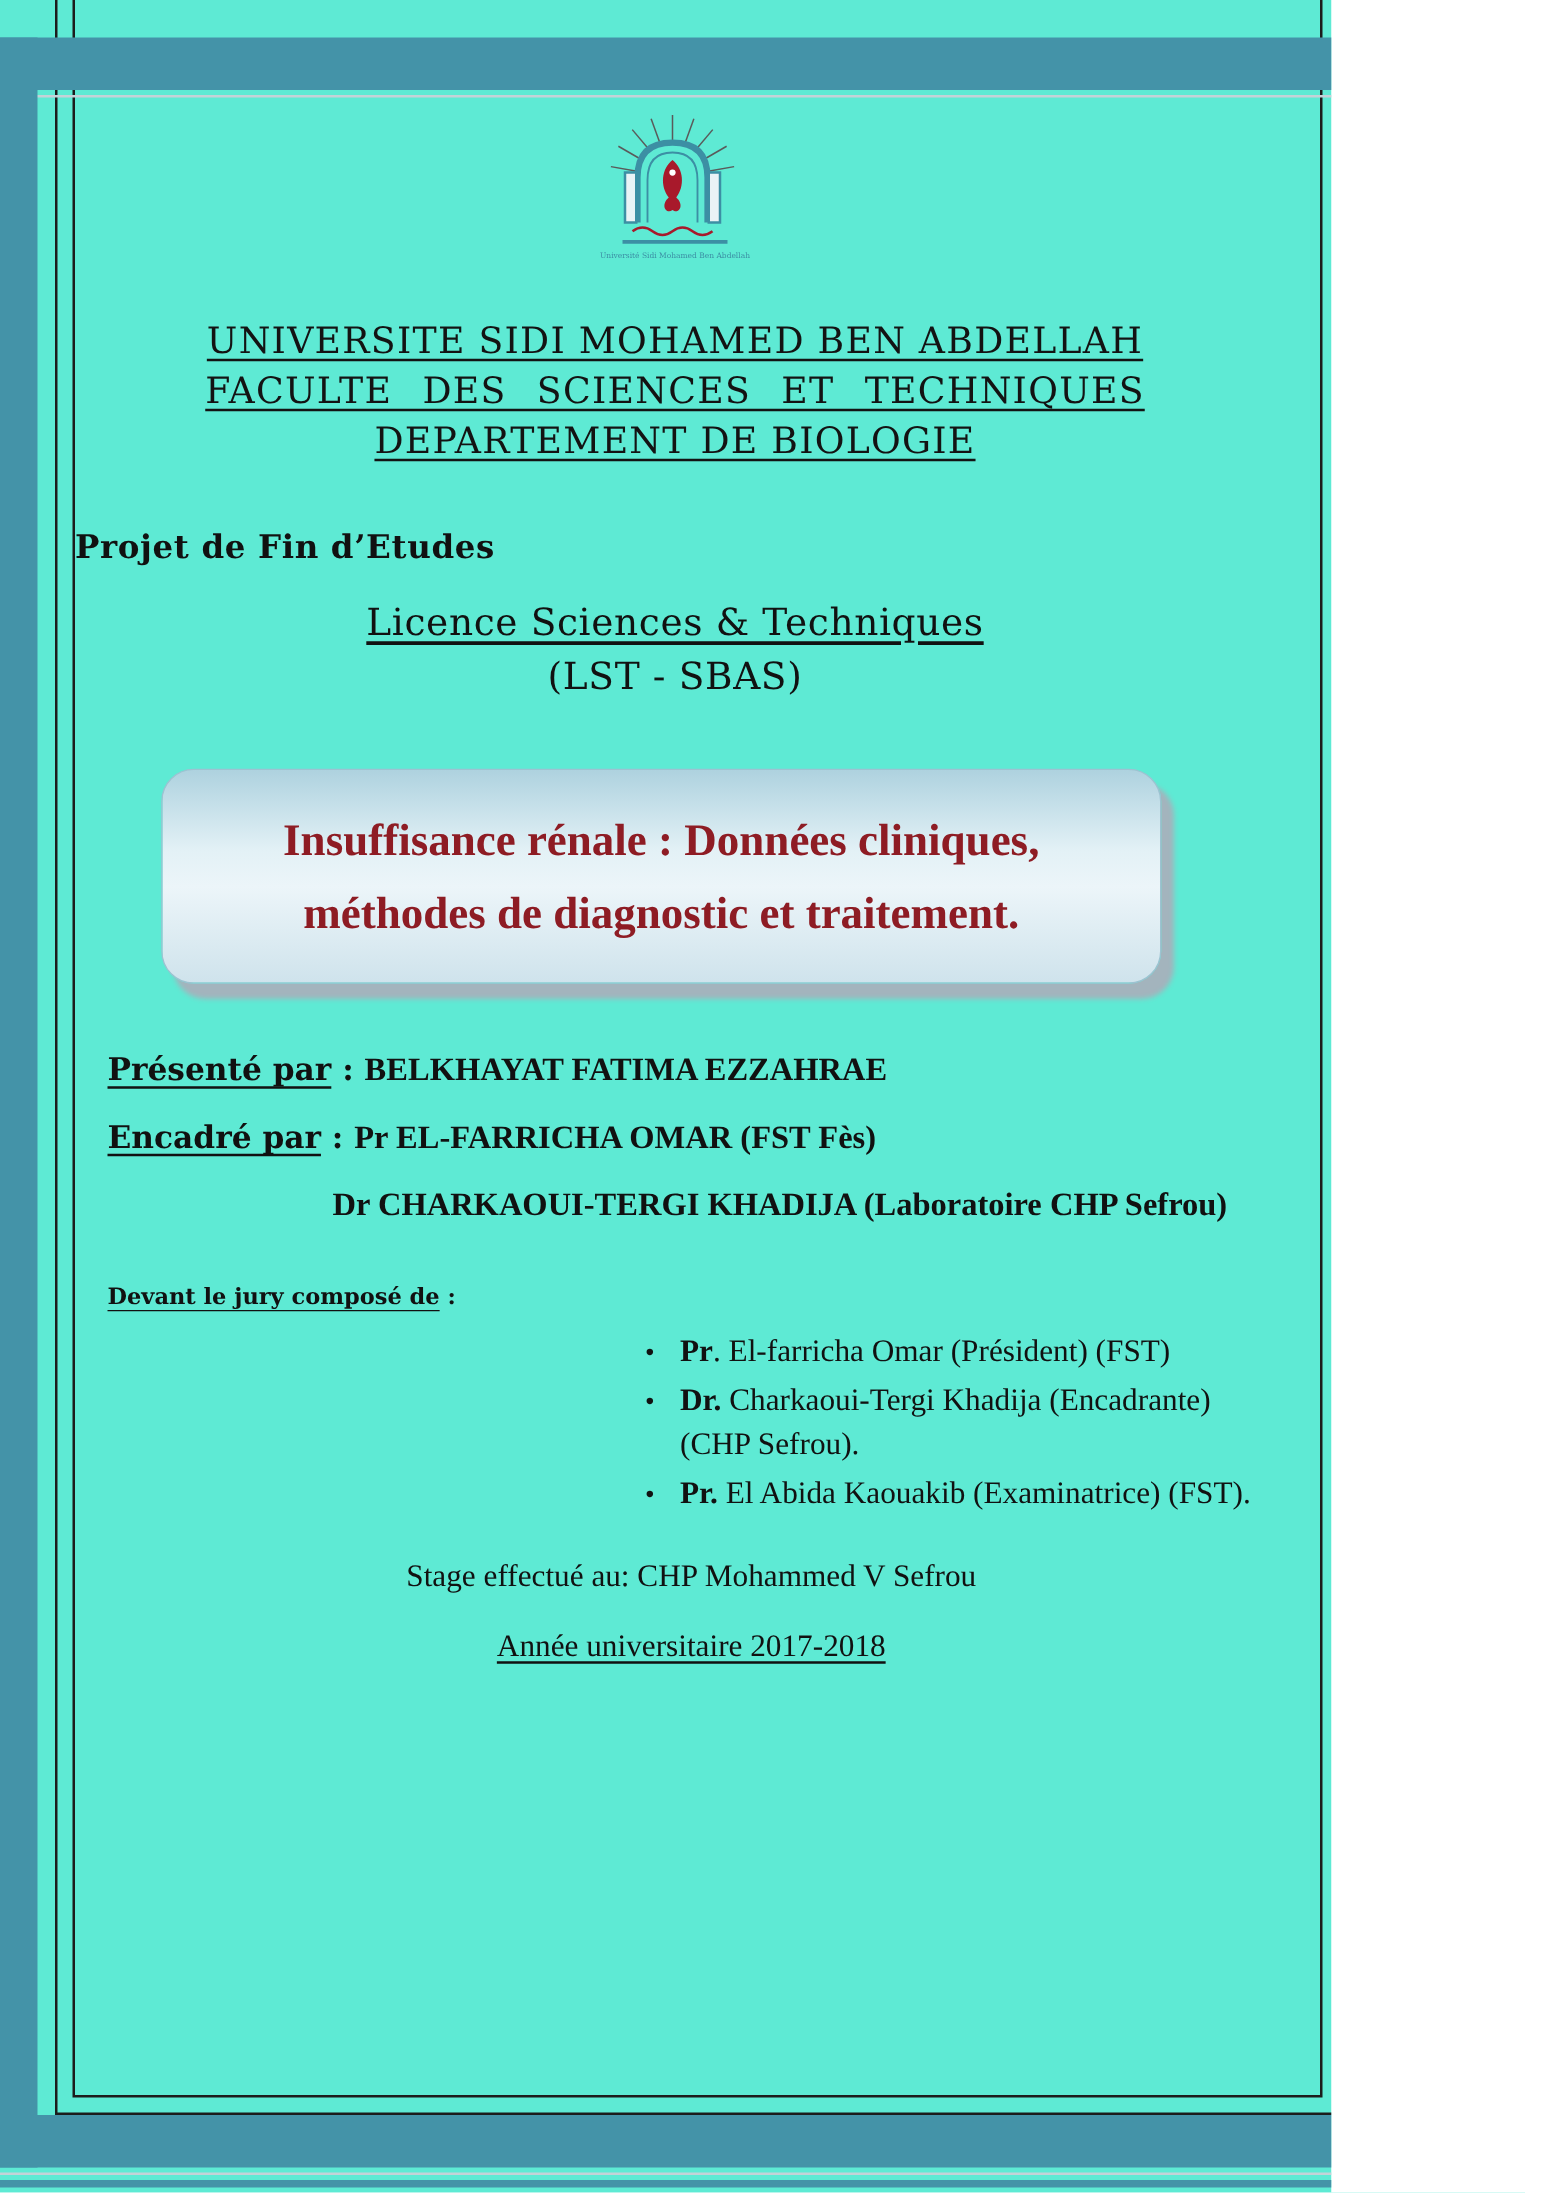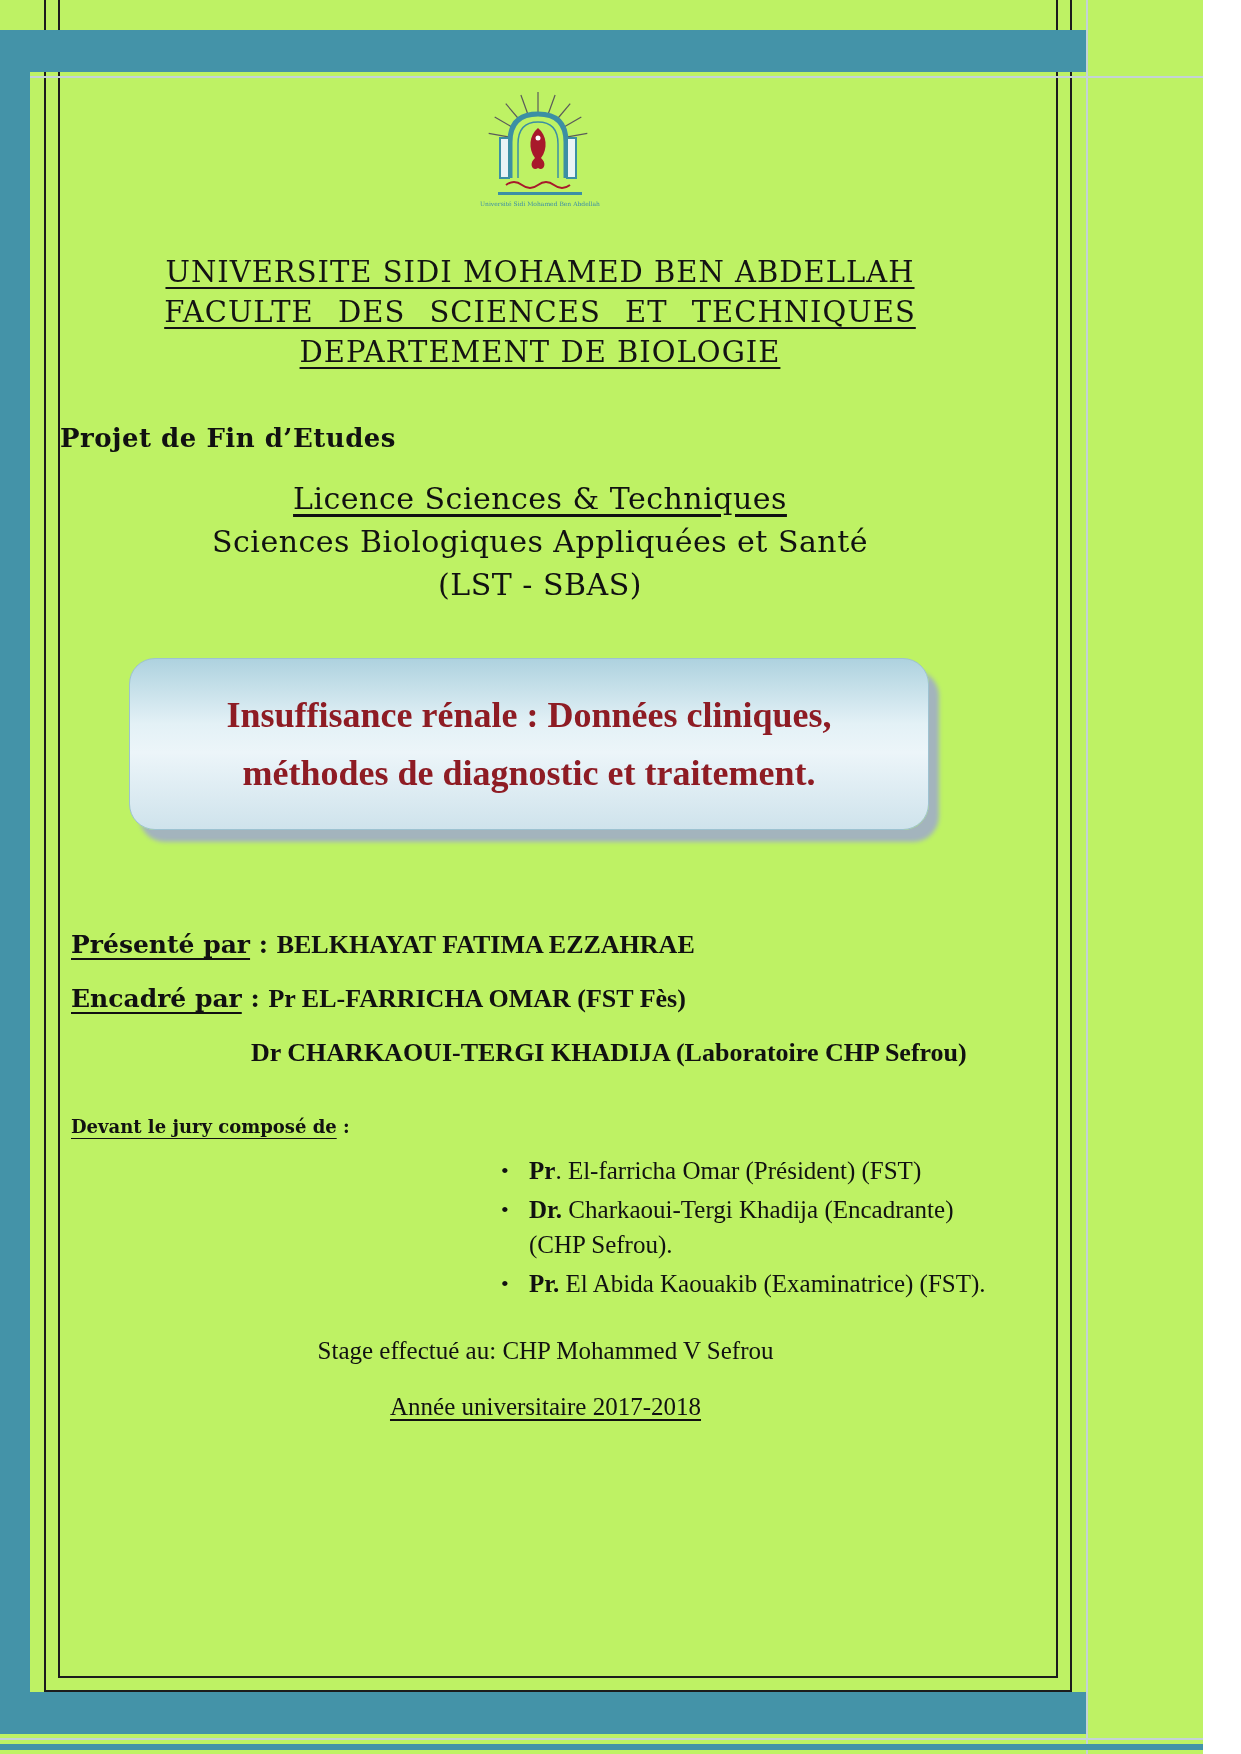--- a/index.html
+++ b/index.html
@@ -1,19 +1,19 @@
 <!DOCTYPE html>
 <html><head>
 <meta charset="utf-8">
 <style>
   * { margin:0; padding:0; box-sizing:border-box; }
   html,body { background:#ffffff; }
   .page {
-    position:relative; width:1203px; height:1754px;
-    background:#bef264; overflow:hidden;
+    position:relative; width:1065px; height:1754px;
+    background:#5eead4; overflow:hidden;
     font-family:"DejaVu Serif", serif; color:#111;
   }
   
   .frame-outer {
     position:absolute; left:44px; top:-30px; width:1028px; height:1722px;
     border:2px solid #1c1c1c;
   }
   .frame-inner {
     position:absolute; left:58px; top:-30px; width:1000px; height:1708px;
     border:2px solid #1c1c1c;
@@ -54,21 +54,21 @@
     border-radius:26px;
     background:linear-gradient(180deg,#aed2df 0%, #e3f1f6 38%, #ecf5f9 55%, #cfe3ec 100%);
     border:1px solid #9dc2d1;
     box-shadow:10px 12px 4px #a3b4bd;
     display:flex; flex-direction:column; align-items:center; justify-content:center;
     font-family:"Liberation Serif", serif;
     font-size:36px; font-weight:700; color:#8e1c24; line-height:58px;
     text-align:center;
   }
 
-  .details { margin-top:98px; padding-left:11px; }
+  .details { margin-top:52px; padding-left:26px; }
   .detail { margin-top:20px; font-size:25px; line-height:34px; }
   .detail .label  { font-weight:700; text-decoration:underline; text-underline-offset:5px; }
   .detail .colon  { font-weight:700; }
   .detail .value  { font-weight:700; font-family:"Liberation Serif", serif; font-size:26px; }
   .detail .value-book { font-weight:700; font-size:25px; }
   .supervisor2 { margin-left:180px; }
 
   .jury-label { margin-top:46px; font-size:18px; font-weight:700; }
   .jury-label .u-part { text-decoration:underline; text-underline-offset:5px; }
 
@@ -141,21 +141,20 @@
     <div class="uni-lines">
       <div class="uni-line u">UNIVERSITE SIDI MOHAMED BEN ABDELLAH</div>
       <div class="uni-line u spread">FACULTE DES SCIENCES ET TECHNIQUES</div>
       <div class="uni-line u">DEPARTEMENT DE BIOLOGIE</div>
     </div>
 
     <div class="project">Projet de Fin d’Etudes</div>
 
     <div class="degree">
       <div class="degree-line u">Licence Sciences &amp; Techniques</div>
-      <div class="degree-line">Sciences Biologiques Appliquées et Santé</div>
       <div class="degree-line">(LST - SBAS)</div>
     </div>
 
     <div class="title-box">
       <div>Insuffisance rénale : Données cliniques,</div>
       <div>méthodes de diagnostic et traitement.</div>
     </div>
 
     <div class="details">
 

